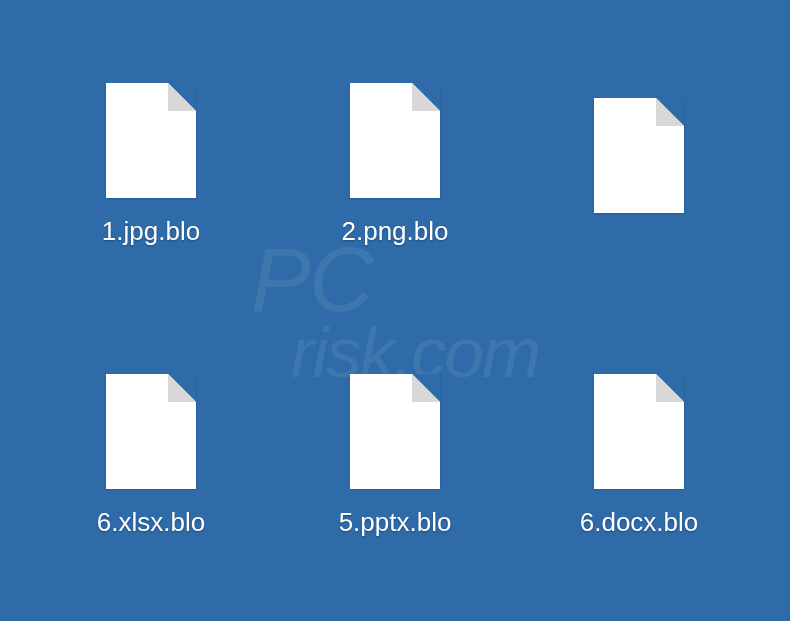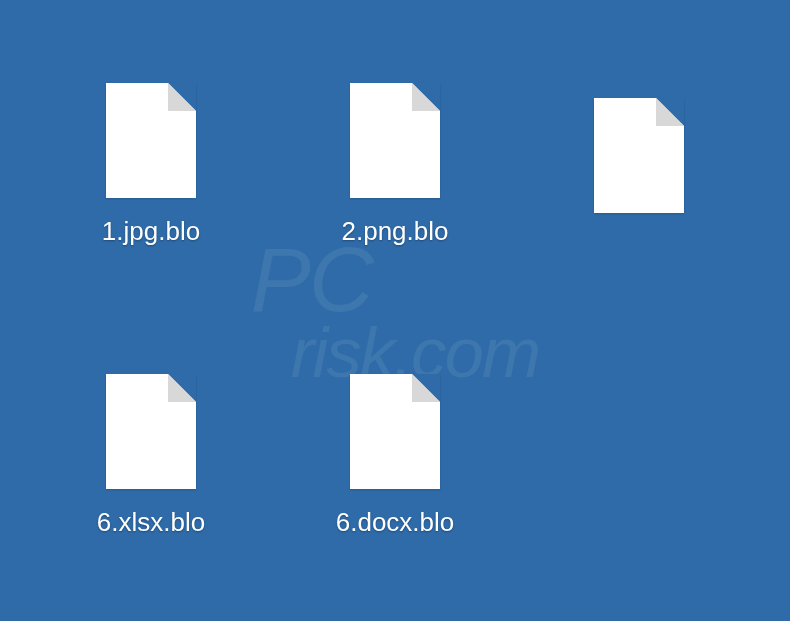--- a/index.html
+++ b/index.html
@@ -109,15 +109,19 @@
   </div>
   <div class="file-item">
     <div class="file-icon"></div>
   </div>
   <div class="file-item">
     <div class="file-icon"></div>
     <div class="file-label">6.xlsx.blo</div>
   </div>
   <div class="file-item">
     <div class="file-icon"></div>
+    <div class="file-label">5.pptx.blo</div>
+  </div>
+  <div class="file-item">
+    <div class="file-icon"></div>
     <div class="file-label">6.docx.blo</div>
   </div>
 </div>
 
 </body></html>

